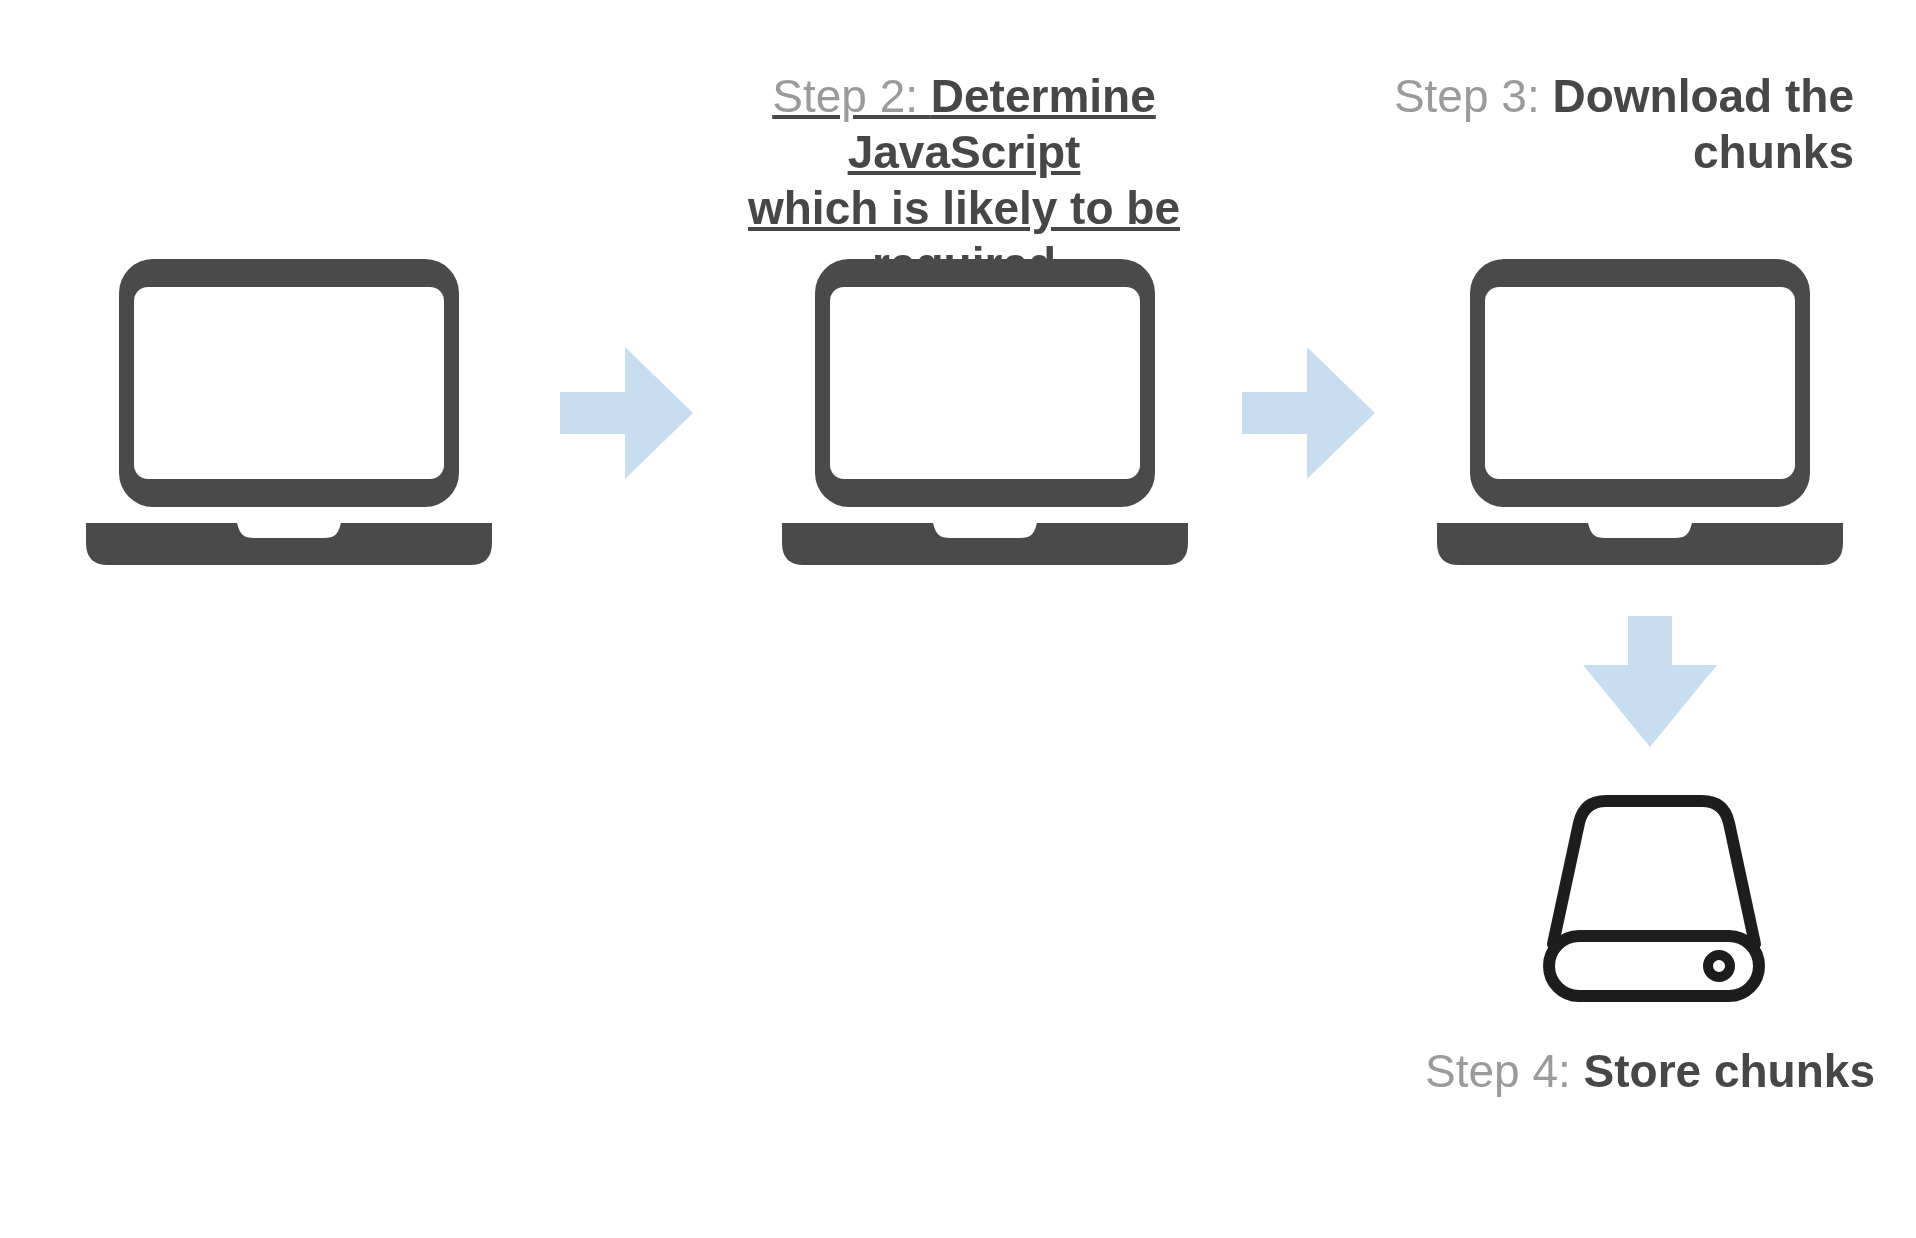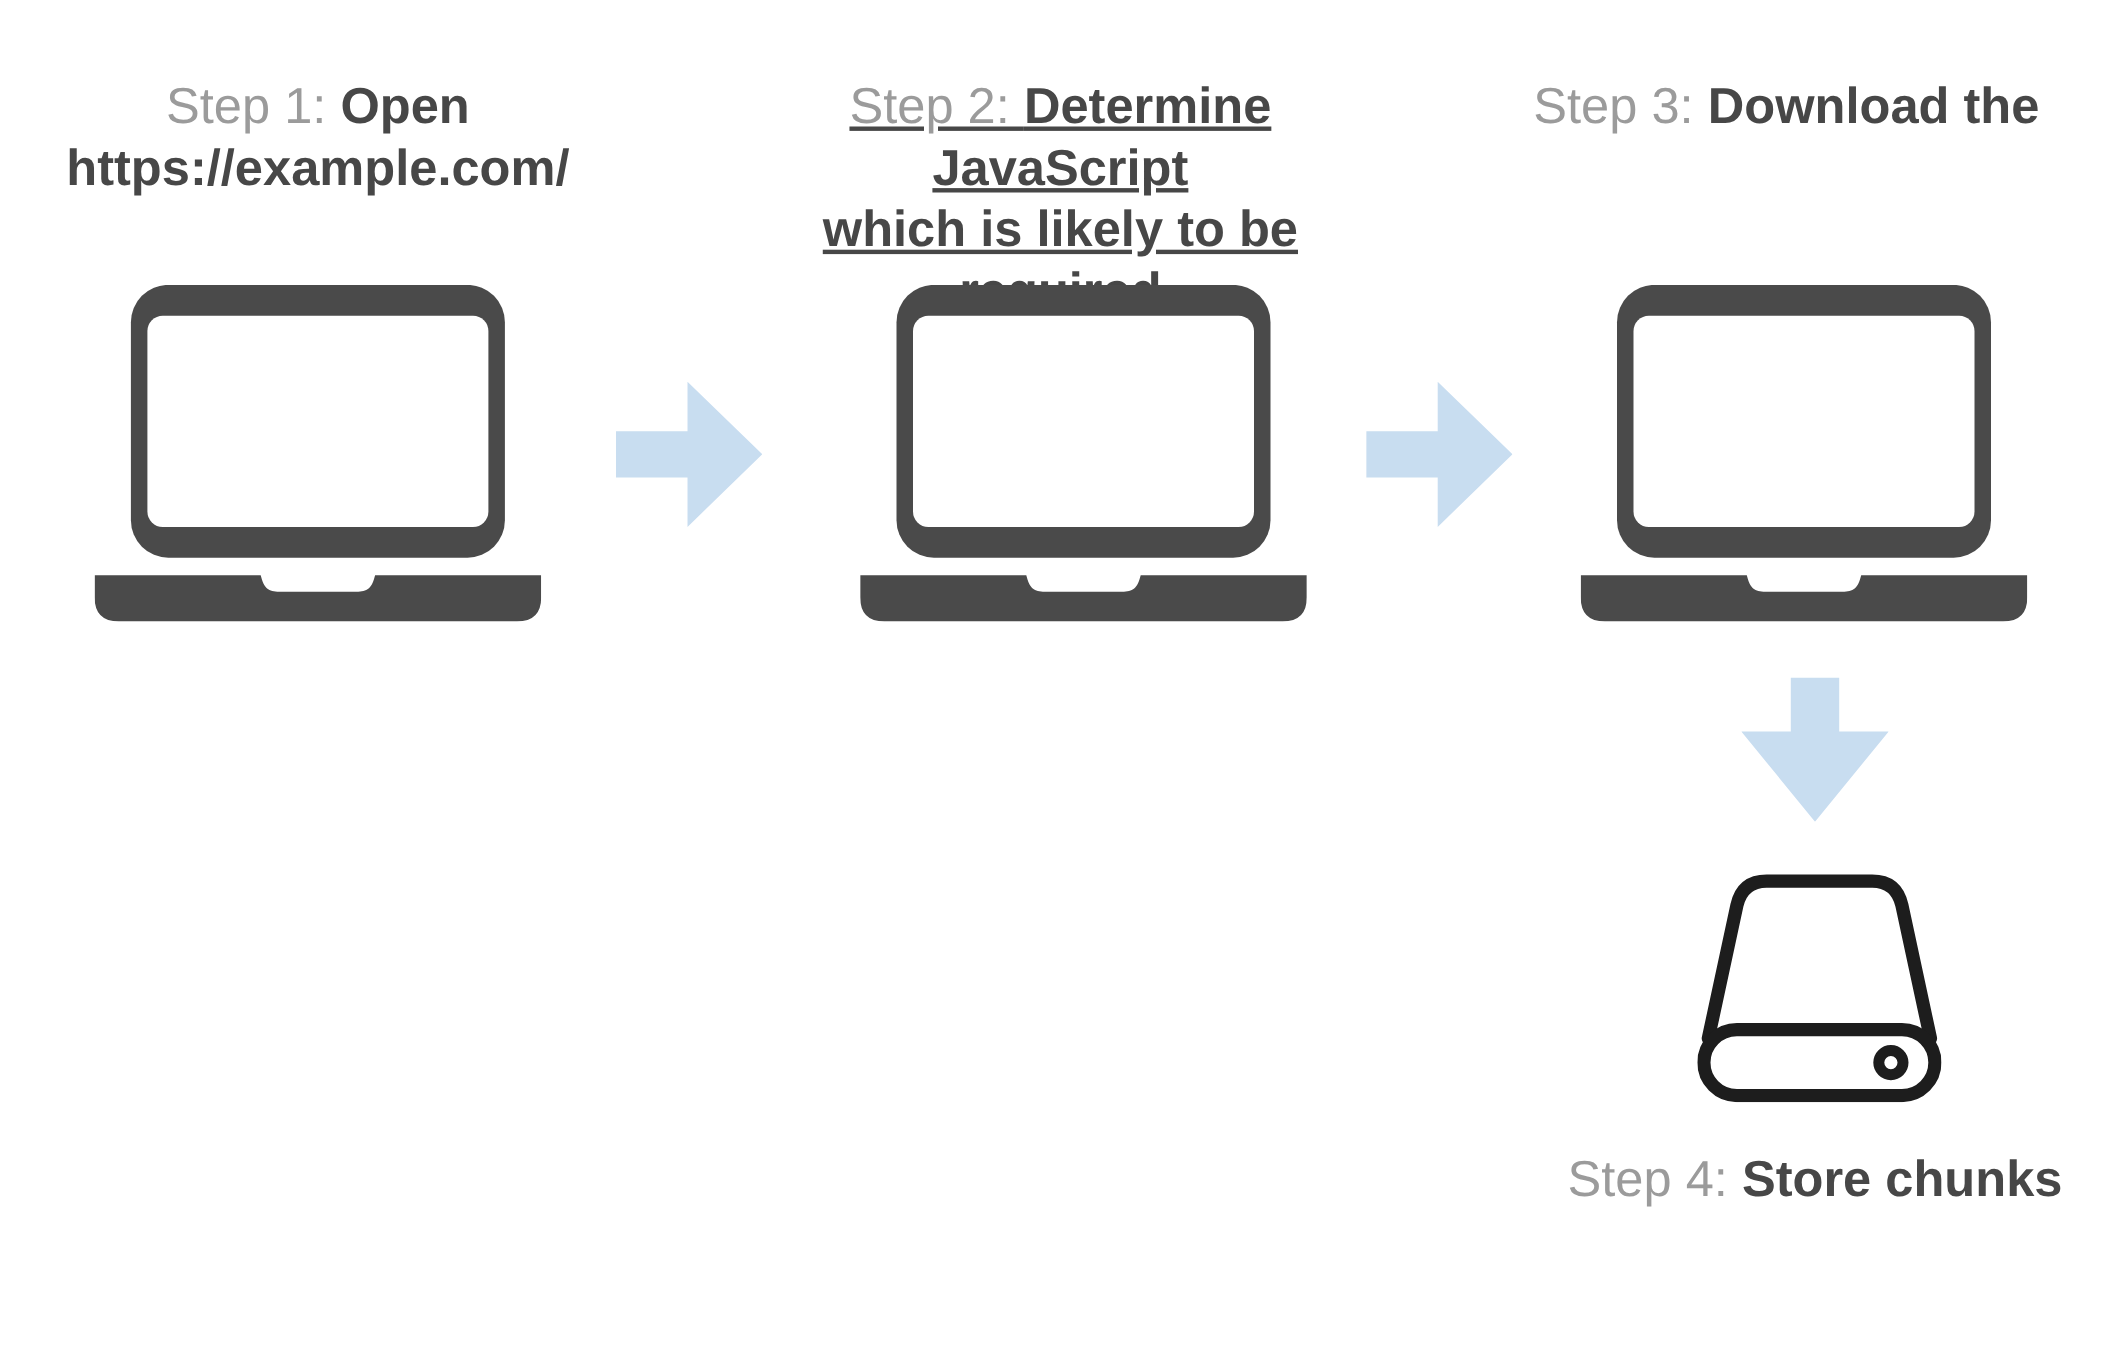--- a/index.html
+++ b/index.html
@@ -44,32 +44,29 @@
   .arrow-2{left:1242px;top:347px;}
   .arrow-down{left:1583px;top:616px;}
   .drive{left:1543px;top:792px;}
   svg{display:block;}
 </style>
 </head>
 <body style="background: rgb(255, 255, 255);">
 
 <div class="stage">
 
-  <div class="step-label label-1">
-    <div><span class="prefix">Step 1: </span><span>Open</span></div>
-    <div>https://example.com/</div>
-  </div>
 
   <div class="step-label label-2">
     <div><span class="prefix">Step 2: </span><span>Determine JavaScript</span></div>
     <div>which is likely to be required</div>
   </div>
 
   <div class="step-label label-3">
     <div><span class="prefix">Step 3: </span><span>Download the</span></div>
+    <div>chunks</div>
   </div>
 
   <span class="icon laptop-1">
     <svg width="406" height="306" viewBox="0 0 406 306" xmlns="http://www.w3.org/2000/svg">
       <rect x="33" y="0" width="340" height="248" rx="34" fill="var(--laptop)"></rect>
       <rect x="48" y="28" width="310" height="192" rx="14" fill="#ffffff"></rect>
       <path fill="var(--laptop)" d="M0,264 L151,264 C154,276 158,279 168,279 L238,279 C248,279 252,276 255,264 L406,264 L406,284 Q406,306 384,306 L22,306 Q0,306 0,284 Z"></path>
     </svg>
   </span>
 

